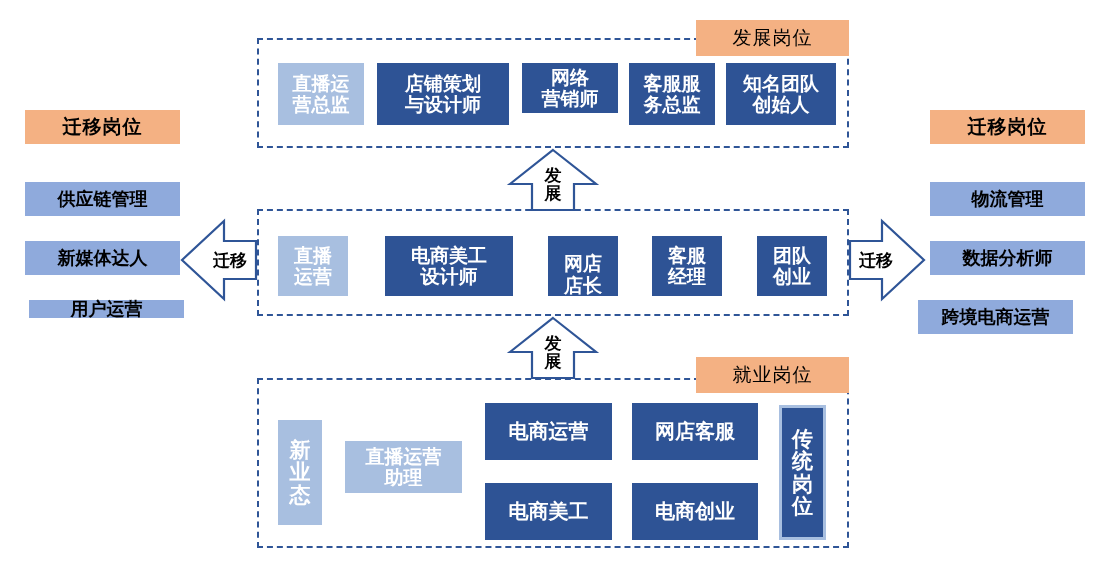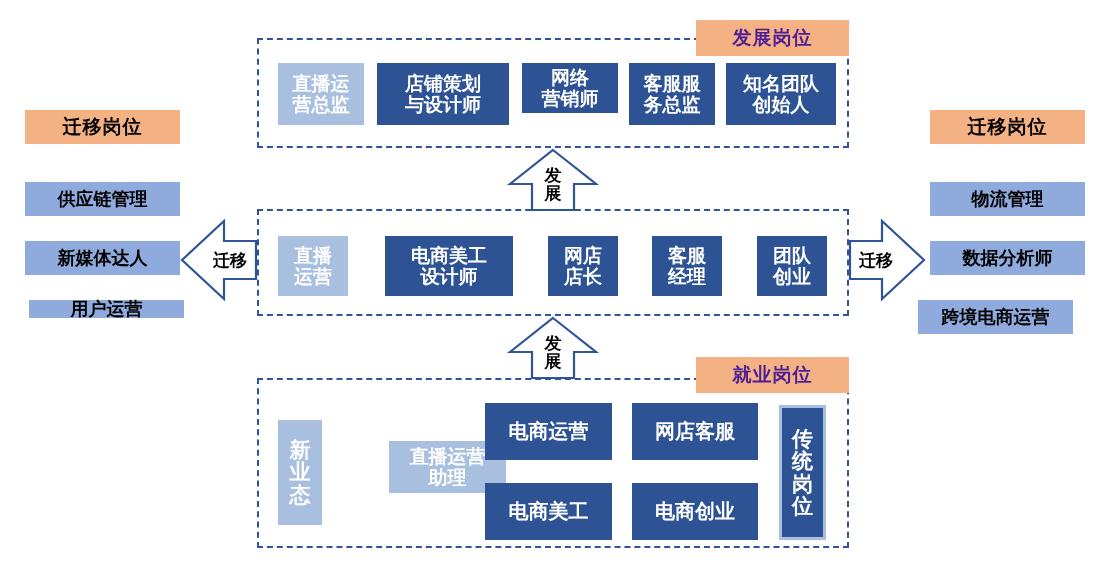--- a/index.html
+++ b/index.html
@@ -16,22 +16,22 @@
 
   
   .section-frame{
     border:2px dashed #2f5597;
     background:transparent;
   }
 
   
   .section-tag{
     background:#f4b183;
-    color:#4c1d95;
-    font-weight:bold;
+    color:#000000;
+    font-weight:normal;
     display:flex;align-items:center;justify-content:center;
     font-size:19px;
     letter-spacing:1px;
   }
 
   
   .side-tag{
     background:#f4b183;
     color:#000000;
     font-weight:bold;
@@ -127,21 +127,21 @@
 
 
   <div class="abs jobbox light" style="left:278px;top:236px;width:70px;height:60px;font-size:19px;">
     <span class="txt">直播
 运营</span>
   </div>
   <div class="abs jobbox dark" style="left:385px;top:236px;width:128px;height:60px;font-size:19px;">
     <span class="txt">电商美工
 设计师</span>
   </div>
-  <div class="abs jobbox dark" style="left:548px;top:236px;width:70px;height:60px;font-size:19px;">
+  <div class="abs jobbox dark" style="left:548px;top:236px;width:70px;height:60px;font-size:19px;align-items:flex-end;">
     <span class="txt">网店
 店长</span>
   </div>
   <div class="abs jobbox dark" style="left:652px;top:236px;width:70px;height:60px;font-size:19px;">
     <span class="txt">客服
 经理</span>
   </div>
   <div class="abs jobbox dark" style="left:757px;top:236px;width:70px;height:60px;font-size:19px;">
     <span class="txt">团队
 创业</span>
@@ -174,21 +174,21 @@
   <div class="abs section-tag" style="left:696px;top:357px;width:153px;height:36px;">
     <span>就业岗位</span>
   </div>
 
   <div class="abs jobbox light vertical" style="left:278px;top:420px;width:44px;height:105px;font-size:21px;">
     <span class="txt">新
 业
 态</span>
   </div>
 
-  <div class="abs jobbox light" style="left:345px;top:441px;width:117px;height:52px;font-size:19px;margin-left:44px;">
+  <div class="abs jobbox light" style="left:345px;top:441px;width:117px;height:52px;font-size:19px;">
     <span class="txt">直播运营
 助理</span>
   </div>
 
   <div class="abs jobbox dark" style="left:485px;top:403px;width:127px;height:57px;font-size:20px;">
     <span class="txt">电商运营</span>
   </div>
   <div class="abs jobbox dark" style="left:632px;top:403px;width:126px;height:57px;font-size:20px;">
     <span class="txt">网店客服</span>
   </div>

